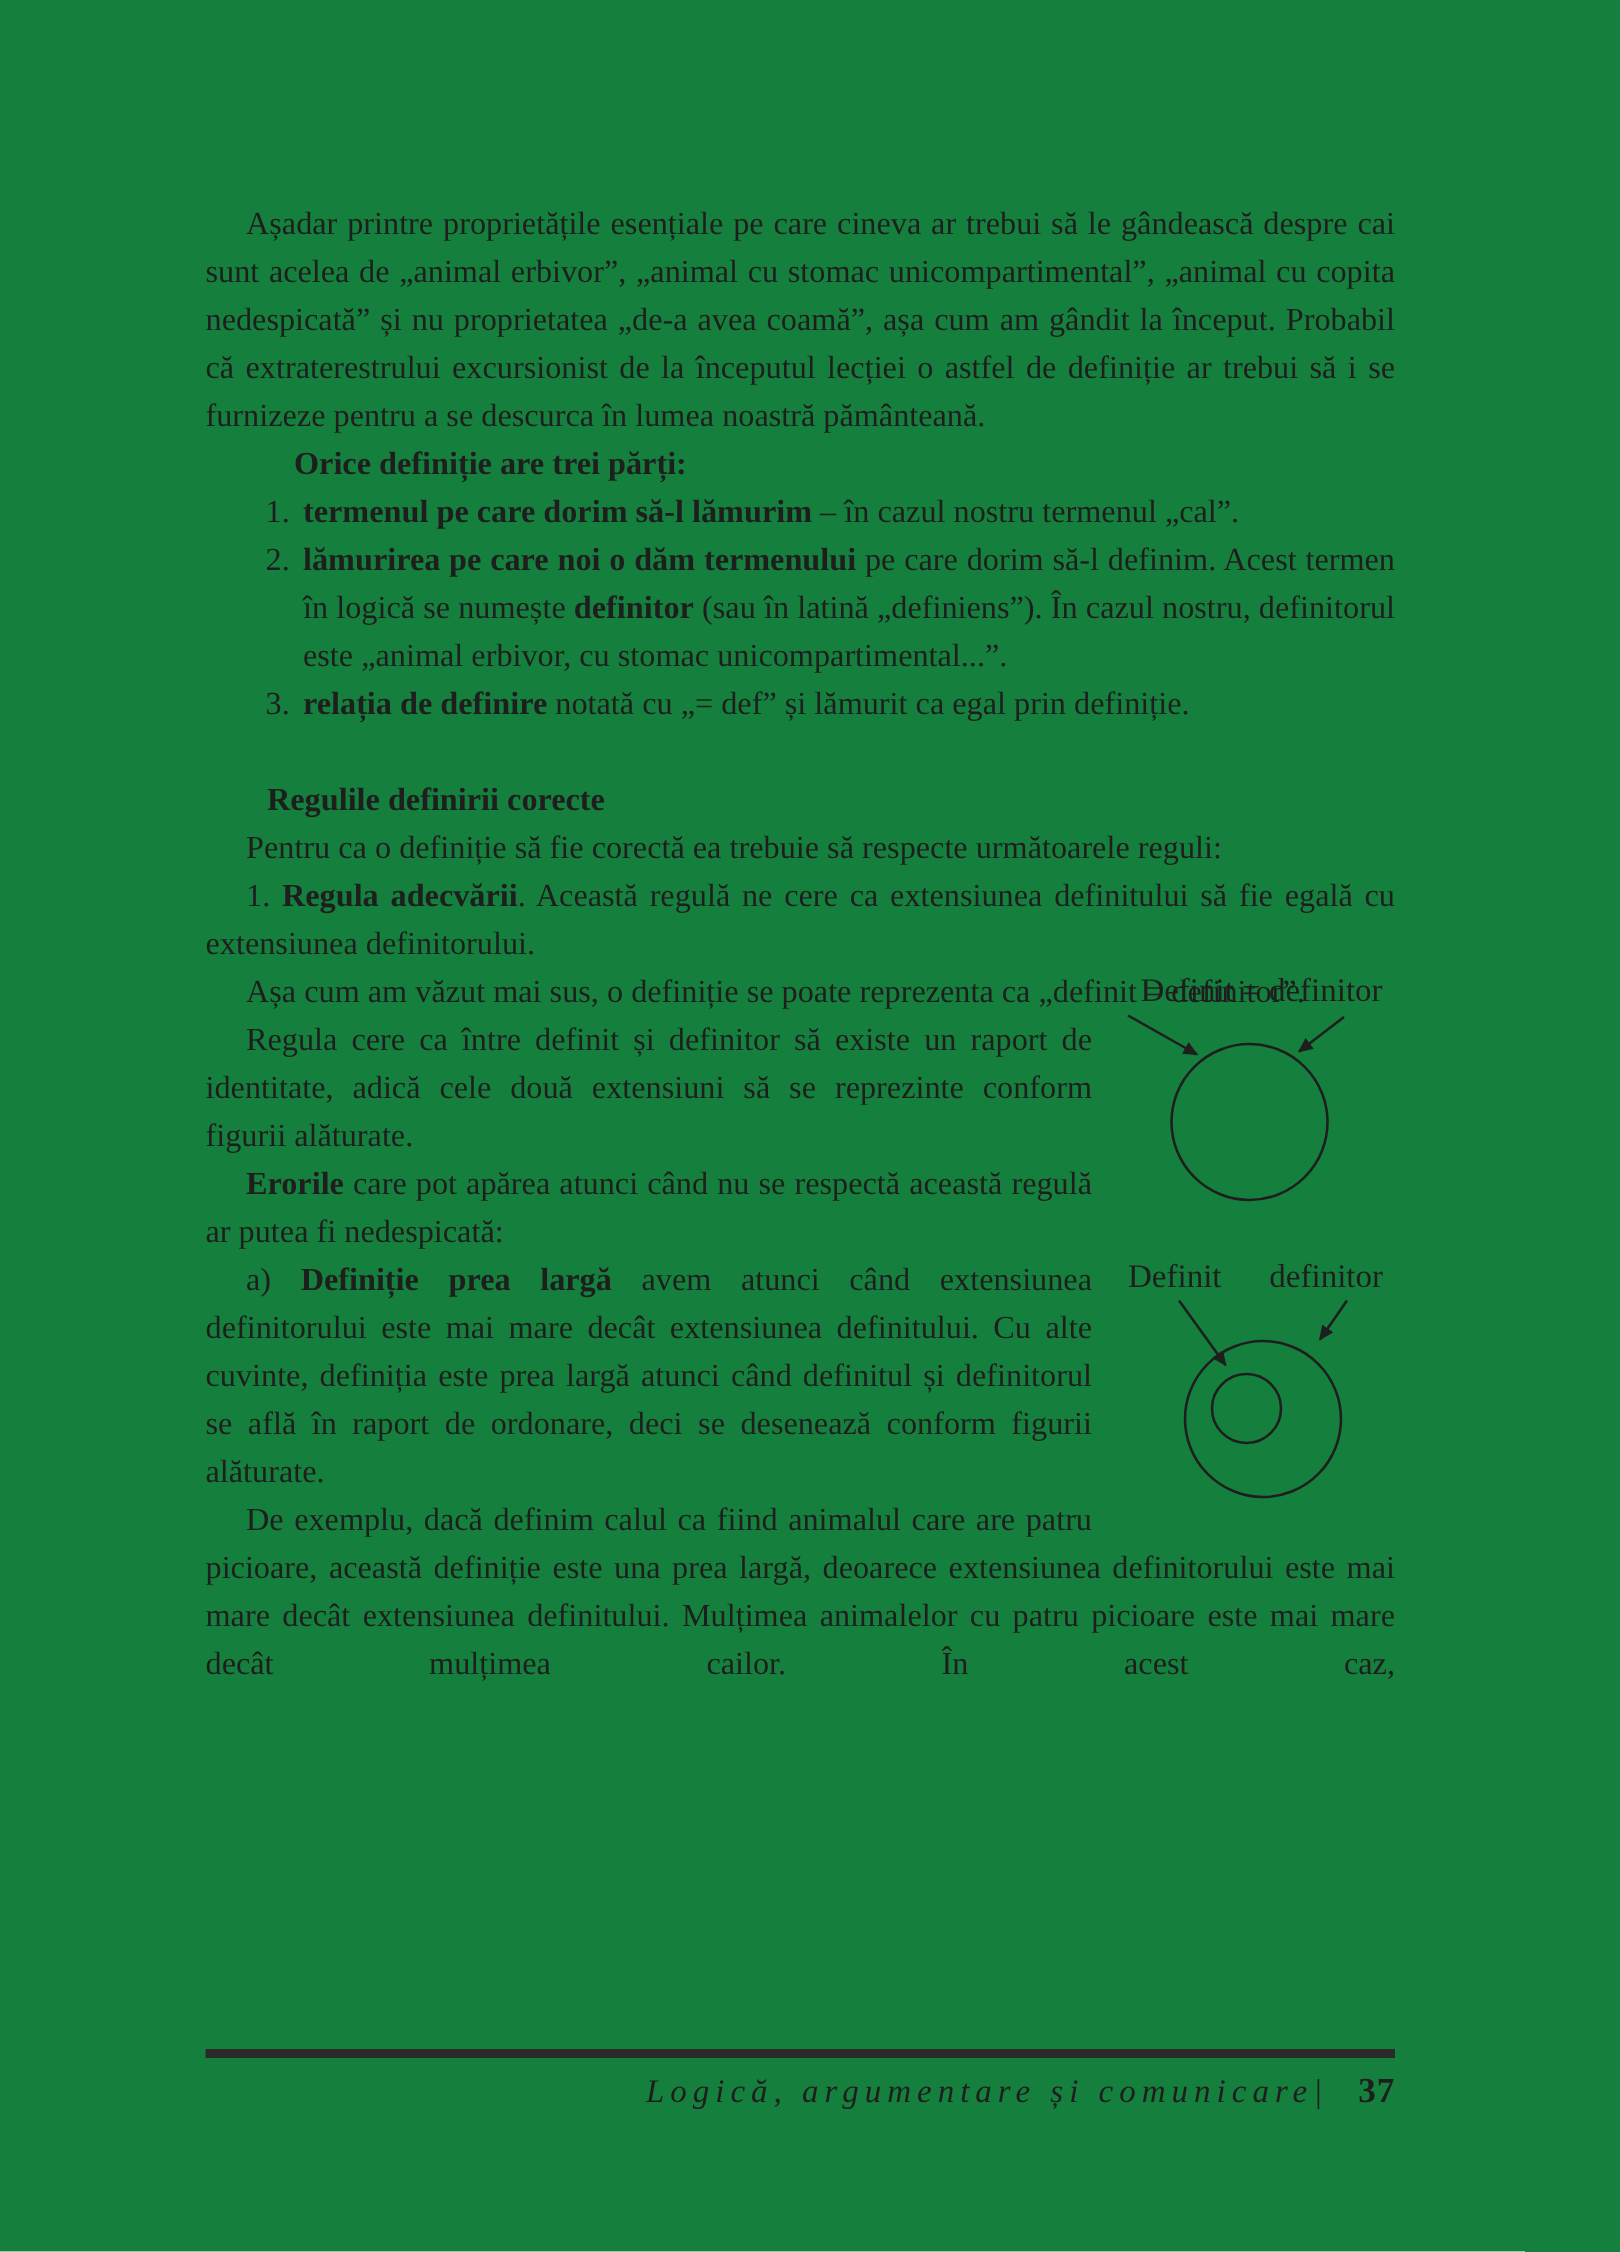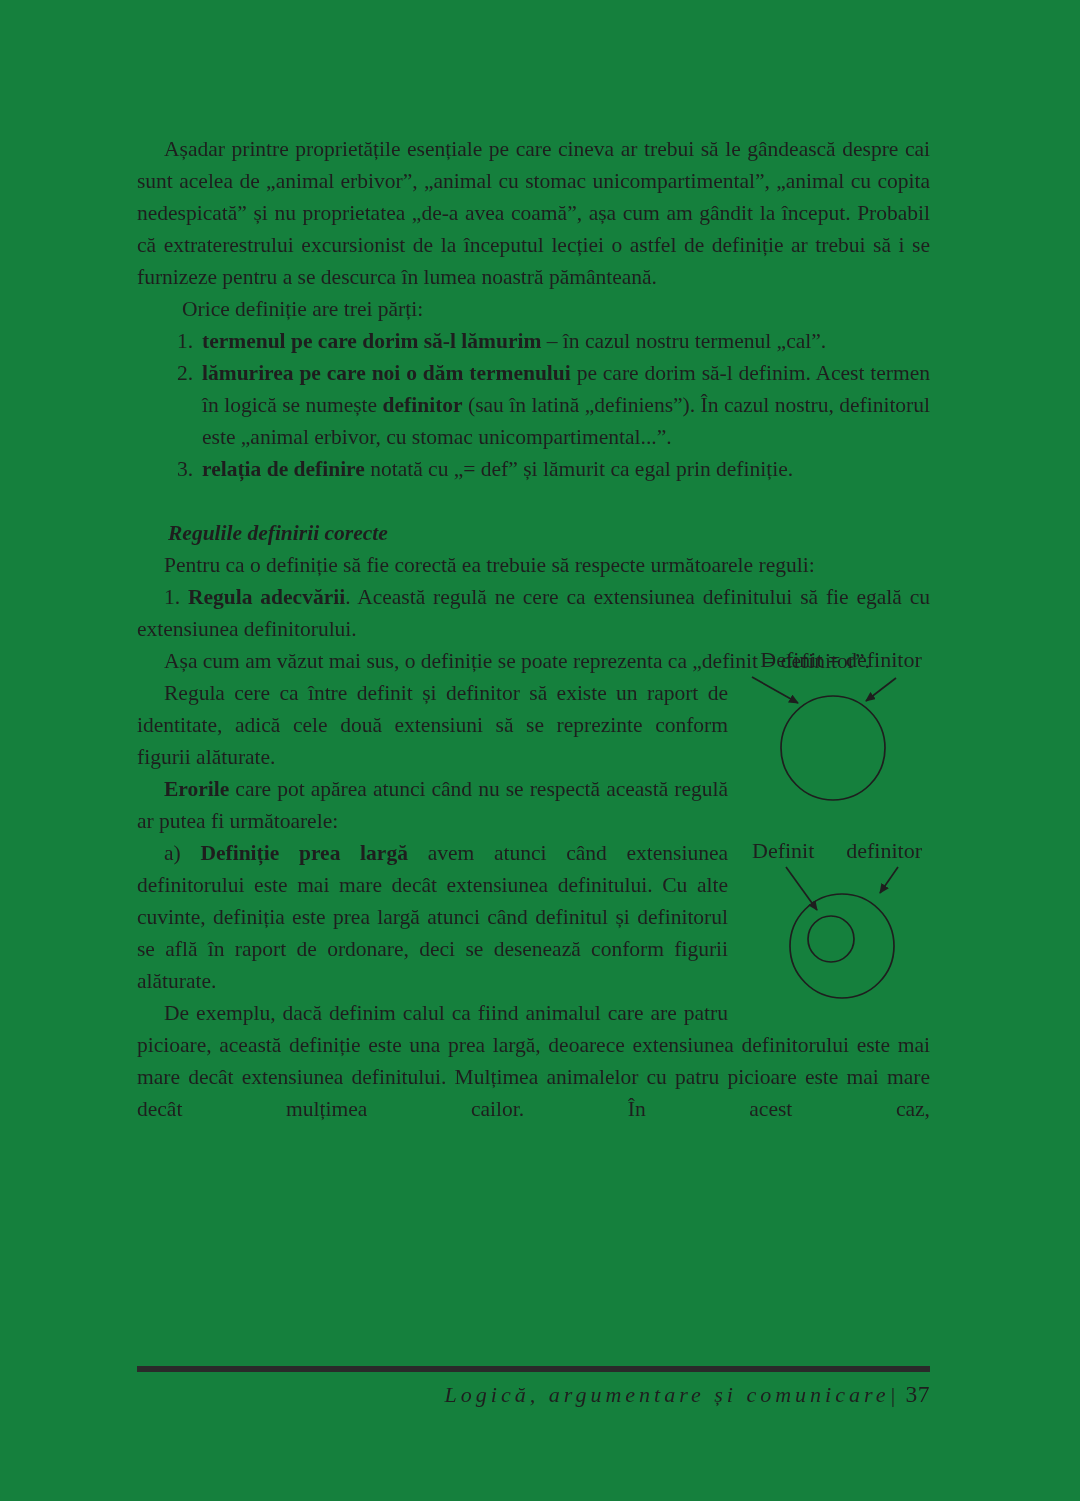--- a/index.html
+++ b/index.html
@@ -8,39 +8,39 @@
     position:relative; width:1080px; height:1501px; background:#15803d;
     font-family:"Liberation Serif","DejaVu Serif",serif; color:#1e1e1e; overflow:hidden;
   }
   .content {
     position:absolute; left:137px; top:133px; width:793px;
     font-size:21.5px; line-height:32px; text-align:justify;
   }
   .para { text-indent:27px; }
   .para-last { text-align-last:justify; }
   .b { font-weight:bold; }
-  .list-heading { font-weight:normal; margin-left:45px; }
+  .list-heading { font-weight:bold; margin-left:59px; }
   .li { position:relative; padding-left:65px; }
   .li .num { position:absolute; left:40px; top:0; }
-  .section-heading { font-weight:bold; margin-left:31px; margin-top:32px;font-style:italic; }
+  .section-heading { font-weight:bold; margin-left:41px; margin-top:32px; }
   .fig { float:right; position:relative; }
   .fig1 { width:202px; height:172px; margin-top:-32px; }
   .fig2 { width:202px; height:186px; }
   .fig-label { font-size:22px; line-height:30px; text-align:center; white-space:nowrap; text-indent:0; text-align-last:center;margin-left:24px; }
   .fig-label2 { font-size:22px; line-height:28px; display:flex; justify-content:space-between; padding:0 8px 0 24px; }
   .figsvg { display:block; }
   .footer-rule {
     position:absolute; left:137px; top:1366px; width:793px; height:3px;
     border-top:4px solid #2a2a2a; border-bottom:2px solid #2a2a2a;
   }
   .footer-text {
     position:absolute; left:137px; top:1381px; width:793px; text-align:right;
     font-style:italic; font-size:22px; letter-spacing:4px; white-space:nowrap;
   }
-  .page-num { font-style:normal; font-weight:normal; font-size:23.5px; letter-spacing:0.5px; margin-left:6px; }
+  .page-num { font-style:normal; font-weight:bold; font-size:23.5px; letter-spacing:0.5px; margin-left:20px; }
 </style>
 </head>
 <body>
 
 <div class="page">
 
   <div class="content">
 
     <p class="para">Așadar printre proprietățile esențiale pe care cineva ar trebui să le gândească despre cai sunt acelea de „animal erbivor”, „animal cu stomac unicompartimental”, „animal cu copita nedespicată” și nu proprietatea „de-a avea coamă”, așa cum am gândit la început. Probabil că extraterestrului excursionist de la începutul lecției o astfel de definiție ar trebui să i se furnizeze pentru a se descurca în lumea noastră pământeană.</p>
 
@@ -78,21 +78,21 @@
           </marker>
         </defs>
         <line x1="24" y1="2" x2="70" y2="28" stroke="#1e1e1e" stroke-width="1.7" marker-end="url(#ah1)"></line>
         <line x1="168" y1="3" x2="138" y2="26" stroke="#1e1e1e" stroke-width="1.7" marker-end="url(#ah1)"></line>
         <circle cx="105" cy="73" r="52" fill="none" stroke="#1e1e1e" stroke-width="1.7"></circle>
       </svg>
     </div>
 
     <p class="para">Regula cere ca între definit și definitor să existe un raport de identitate, adică cele două extensiuni să se reprezinte conform figurii alăturate.</p>
 
-    <p class="para"><span class="b">Erorile</span><span> care pot apărea atunci când nu se respectă această regulă ar putea fi următoarele:</span></p>
+    <p class="para"><span class="b">Erorile</span><span> care pot apărea atunci când nu se respectă această regulă ar putea fi nedespicată:</span></p>
 
     <div class="fig fig2">
       <div class="fig-label2">
         <span>Definit</span>
         <span>definitor</span>
       </div>
       <svg class="figsvg" width="202" height="152" viewBox="0 0 202 152">
         <defs>
           <marker id="ah2" markerWidth="11" markerHeight="9" refX="9" refY="4.5" orient="auto" markerUnits="userSpaceOnUse">
             <path d="M0,0 L10,4.5 L0,9 z" fill="#1e1e1e"></path>

